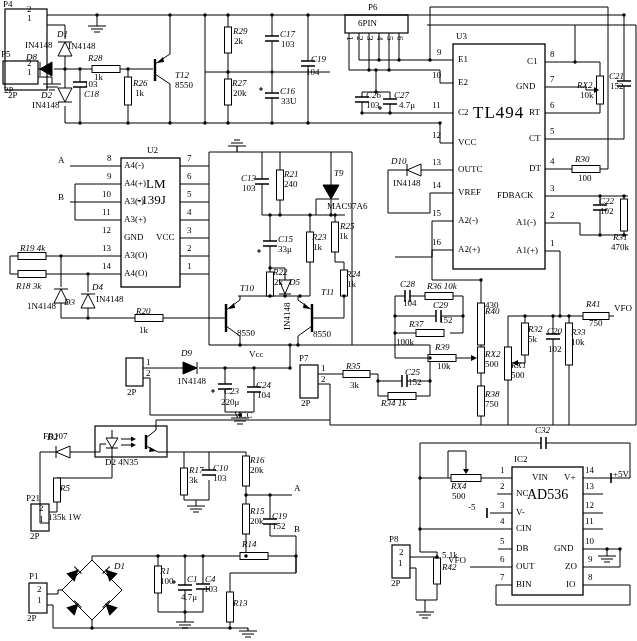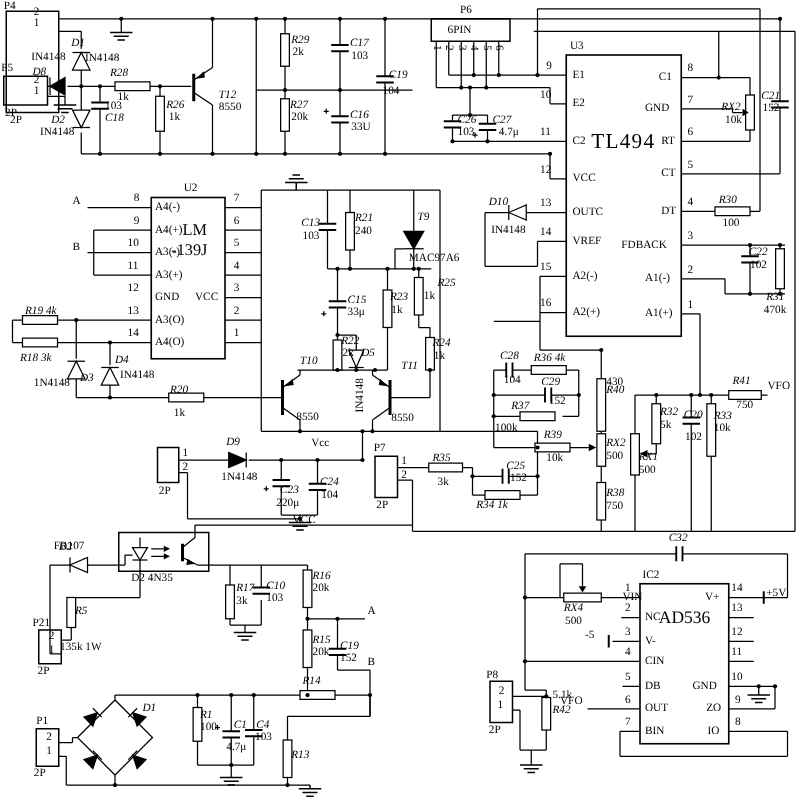--- a/index.html
+++ b/index.html
@@ -312,21 +312,21 @@
   <span class="t" style="left:187px;top:262px">1</span>
   <span class="t" style="left:156px;top:233px">VCC</span>
 
   <span class="t" style="left:500px;top:466px">1</span>
   <span class="t" style="left:500px;top:482px">2</span>
   <span class="t" style="left:500px;top:501px">3</span>
   <span class="t" style="left:500px;top:517px">4</span>
   <span class="t" style="left:500px;top:537px">5</span>
   <span class="t" style="left:500px;top:555px">6</span>
   <span class="t" style="left:500px;top:573px">7</span>
-  <span class="t" style="left:498px;top:473px">VIN</span>
+  <span class="t" style="left:532px;top:473px">VIN</span>
   <span class="t" style="left:516px;top:489px">NC</span>
   <span class="t" style="left:516px;top:508px">V-</span>
   <span class="t" style="left:516px;top:524px">CIN</span>
   <span class="t" style="left:516px;top:544px">DB</span>
   <span class="t" style="left:516px;top:562px">OUT</span>
   <span class="t" style="left:516px;top:580px">BIN</span>
   <span class="t" style="left:585px;top:466px">14</span>
   <span class="t" style="left:585px;top:482px">13</span>
   <span class="t" style="left:585px;top:501px">12</span>
   <span class="t" style="left:585px;top:517px">11</span>
@@ -431,21 +431,21 @@
   <span class="t ref" style="left:241px;top:174px">C13</span>
   <span class="t" style="left:242px;top:184px">103</span>
   <span class="t ref" style="left:284px;top:170px">R21</span>
   <span class="t" style="left:284px;top:180px">240</span>
   <span class="t ref" style="left:334px;top:169px">T9</span>
   <span class="t" style="left:327px;top:202px">MAC97A6</span>
   <span class="t ref" style="left:278px;top:235px">C15</span>
   <span class="t" style="left:278px;top:245px">33μ</span>
   <span class="t ref" style="left:312px;top:233px">R23</span>
   <span class="t" style="left:313px;top:243px">1k</span>
-  <span class="t ref" style="left:350px;top:222px">R25</span>
+  <span class="t ref" style="left:340px;top:222px">R25</span>
   <span class="t" style="left:339px;top:232px">1k</span>
   <span class="t ref" style="left:346px;top:270px">R24</span>
   <span class="t" style="left:347px;top:280px">1k</span>
   <span class="t ref" style="left:273px;top:268px">R22</span>
   <span class="t" style="left:274px;top:278px">2k</span>
   <span class="t ref" style="left:289px;top:278px">D5</span>
   <span class="t vrot" style="left:283px;top:330px">IN4148</span>
   <span class="t ref" style="left:240px;top:284px">T10</span>
   <span class="t" style="left:237px;top:329px">8550</span>
   <span class="t ref" style="left:321px;top:288px">T11</span>
@@ -459,21 +459,21 @@
   <span class="t ref" style="left:256px;top:381px">C24</span>
   <span class="t" style="left:257px;top:391px">104</span>
   <span class="t ref" style="left:346px;top:362px">R35</span>
   <span class="t" style="left:350px;top:381px">3k</span>
   <span class="t ref" style="left:405px;top:368px">C25</span>
   <span class="t" style="left:408px;top:378px">152</span>
   <span class="t ref" style="left:381px;top:399px">R34 1k</span>
 
   <span class="t ref" style="left:400px;top:280px">C28</span>
   <span class="t" style="left:403px;top:299px">104</span>
-  <span class="t ref" style="left:427px;top:282px">R36 4k</span>
+  <span class="t ref" style="left:427px;top:282px">R36 10k</span>
   <span class="t ref" style="left:433px;top:301px">C29</span>
   <span class="t" style="left:439px;top:316px">152</span>
   <span class="t ref" style="left:409px;top:320px">R37</span>
   <span class="t" style="left:396px;top:338px">100k</span>
   <span class="t ref" style="left:435px;top:343px">R39</span>
   <span class="t" style="left:437px;top:362px">10k</span>
   <span class="t ref" style="left:485px;top:307px">R40</span>
   <span class="t" style="left:485px;top:301px">430</span>
   <span class="t ref" style="left:485px;top:350px">RX2</span>
   <span class="t" style="left:485px;top:360px">500</span>

